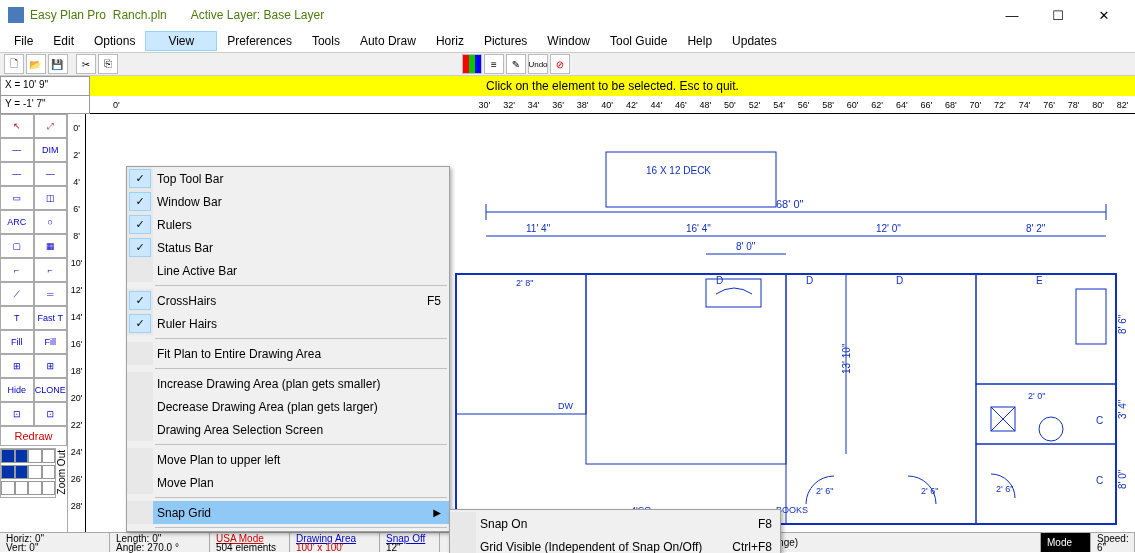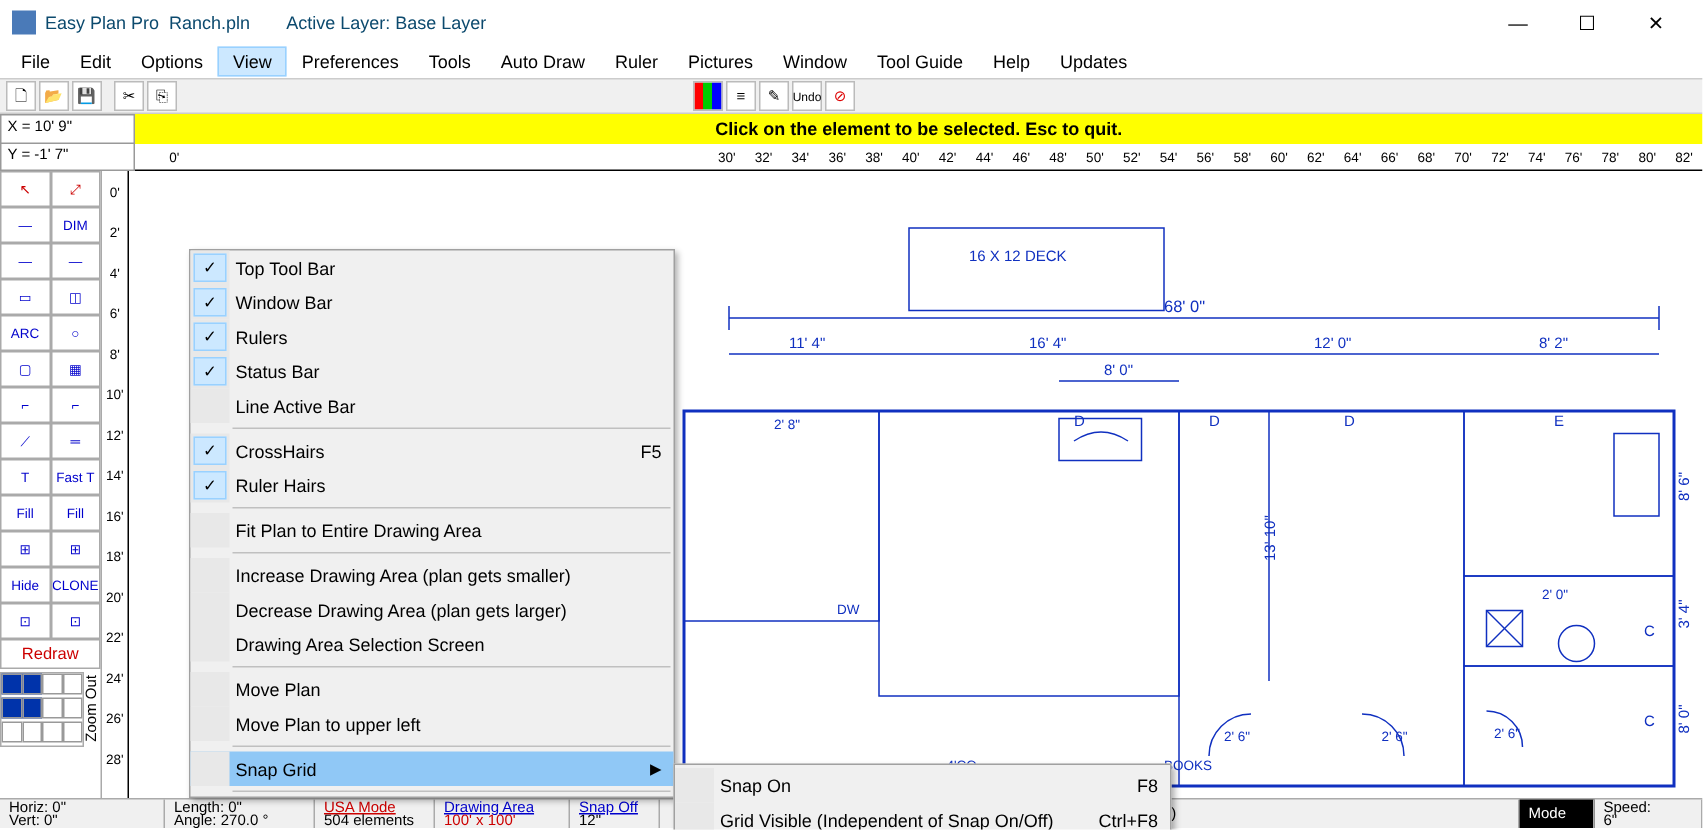--- a/index.html
+++ b/index.html
@@ -1,35 +1,35 @@
 <!DOCTYPE html>
 <html><head>
 <meta charset="utf-8">
 <style>
 * { margin: 0; padding: 0; box-sizing: border-box; font-family: "Segoe UI", Tahoma, sans-serif; }
 body { width: 1135px; height: 553px; background: #fff; overflow: hidden; font-size: 12px; }
 
 .titlebar { height: 30px; display: flex; align-items: center; padding: 0 8px; background: #fff; }
 .titlebar-icon { width: 16px; height: 16px; background: #4a7ab8; margin-right: 6px; }
-.titlebar-text { font-size: 12px; color: #0c4a6e; }
+.titlebar-text { font-size: 12px; color: #4d7c0f; }
 .titlebar-text .gap { display: inline-block; width: 24px; }
 .titlebar-ctrls { margin-left: auto; display: flex; }
 .titlebar-ctrls div { width: 46px; height: 30px; display: flex; align-items: center; justify-content: center; font-size: 13px; color: #000; }
 
 .menubar { height: 22px; display: flex; align-items: center; padding: 0 4px; background: #fff; font-size: 12px; }
 .menubar-item { padding: 3px 10px; cursor: default; }
-.menubar-item.active { background: #cce8ff; border: 1px solid #99d1ff; padding: 2px 9px; text-align: center; }
+.menubar-item.active { background: #cce8ff; border: 1px solid #99d1ff; padding: 2px 22px; text-align: center; }
 
 .toolbar { height: 24px; background: #f0f0f0; border-top: 1px solid #ccc; border-bottom: 1px solid #ccc; display: flex; align-items: center; padding: 0 4px; gap: 2px; }
 .tbtn { width: 20px; height: 20px; border: 1px solid #bbb; background: #fff; display: flex; align-items: center; justify-content: center; font-size: 10px; }
 .tsep { width: 4px; }
 
 .prompt-row { height: 20px; display: flex; }
 .coord-box { width: 90px; border: 1px solid #999; font-size: 10px; padding: 2px 4px; background: #fff; }
-.prompt-bar { flex: 1; background: #ffff00; display: flex; align-items: center; justify-content: center; font-size: 12px; font-weight: bold; }
+.prompt-bar { flex: 1; background: #ffff00; display: flex; align-items: center; justify-content: center; font-size: 12px; font-weight: normal; }
 
 .ruler-row { height: 18px; display: flex; }
 .ruler-row .coord-box { border-top: none; }
 .ruler { flex: 1; background: #fff; border-bottom: 1px solid #000; font-size: 9px; display: flex; align-items: center; overflow: hidden; white-space: nowrap; padding-left: 14px; }
 .ruler span { display: inline-block; width: 27px; text-align: center; }
 
 .main { display: flex; height: 418px; position: relative; }
 .toolpanel { width: 68px; background: #fff; border-right: 1px solid #aaa; display: flex; flex-direction: column; }
 .tool-grid { display: grid; grid-template-columns: 1fr 1fr; }
 .tool-cell { height: 24px; border: 1px solid #aaa; display: flex; align-items: center; justify-content: center; font-size: 9px; color: #0000cc; overflow: hidden; }
@@ -79,21 +79,21 @@
 </div>
 
 <div class="menubar">
   <div class="menubar-item">File</div>
   <div class="menubar-item">Edit</div>
   <div class="menubar-item">Options</div>
   <div class="menubar-item active">View</div>
   <div class="menubar-item">Preferences</div>
   <div class="menubar-item">Tools</div>
   <div class="menubar-item">Auto Draw</div>
-  <div class="menubar-item">Ruler</div>
+  <div class="menubar-item">Horiz</div>
   <div class="menubar-item">Pictures</div>
   <div class="menubar-item">Window</div>
   <div class="menubar-item">Tool Guide</div>
   <div class="menubar-item">Help</div>
   <div class="menubar-item">Updates</div>
 </div>
 
 <div class="toolbar">
   <div class="tbtn">🗋</div>
   <div class="tbtn">📂</div>
@@ -334,25 +334,25 @@
         <div class="menu-leftbar"></div>
         <span class="txt">Decrease Drawing Area   (plan gets larger)</span>
       </div>
       <div class="menu-item">
         <div class="menu-leftbar"></div>
         <span class="txt">Drawing Area Selection Screen</span>
       </div>
       <div class="menu-sep"></div>
       <div class="menu-item">
         <div class="menu-leftbar"></div>
+        <span class="txt">Move Plan to upper left</span>
+      </div>
+      <div class="menu-item">
+        <div class="menu-leftbar"></div>
         <span class="txt">Move Plan</span>
-      </div>
-      <div class="menu-item">
-        <div class="menu-leftbar"></div>
-        <span class="txt">Move Plan to upper left</span>
       </div>
       <div class="menu-sep"></div>
       <div class="menu-item hl">
         <div class="menu-leftbar"></div>
         <span class="txt">Snap Grid</span>
         <span class="arrow">▶</span>
       </div>
       <div class="menu-sep"></div>
     </div>
   <div class="sub-menu" id="submenu">
@@ -387,17 +387,17 @@
       <div class="red-txt">100' x 100'</div>
   </div>
   <div class="status-cell double" style="width:60px">
     <div class="blue-txt">Snap Off</div>
       <div>12"</div>
   </div>
   <div class="status-cell" style="flex:1;text-align:center;justify-content:center">
     <div>Line  (spacebar to change)</div>
   </div>
   <div class="status-cell" style="width:50px;background:#000;color:#fff;justify-content:center">Mode</div>
-  <div class="status-cell double" style="width:72px">
+  <div class="status-cell double" style="width:44px">
     <div>Speed:</div>
       <div>6"</div>
   </div>
 </div>
 
 </body></html>

